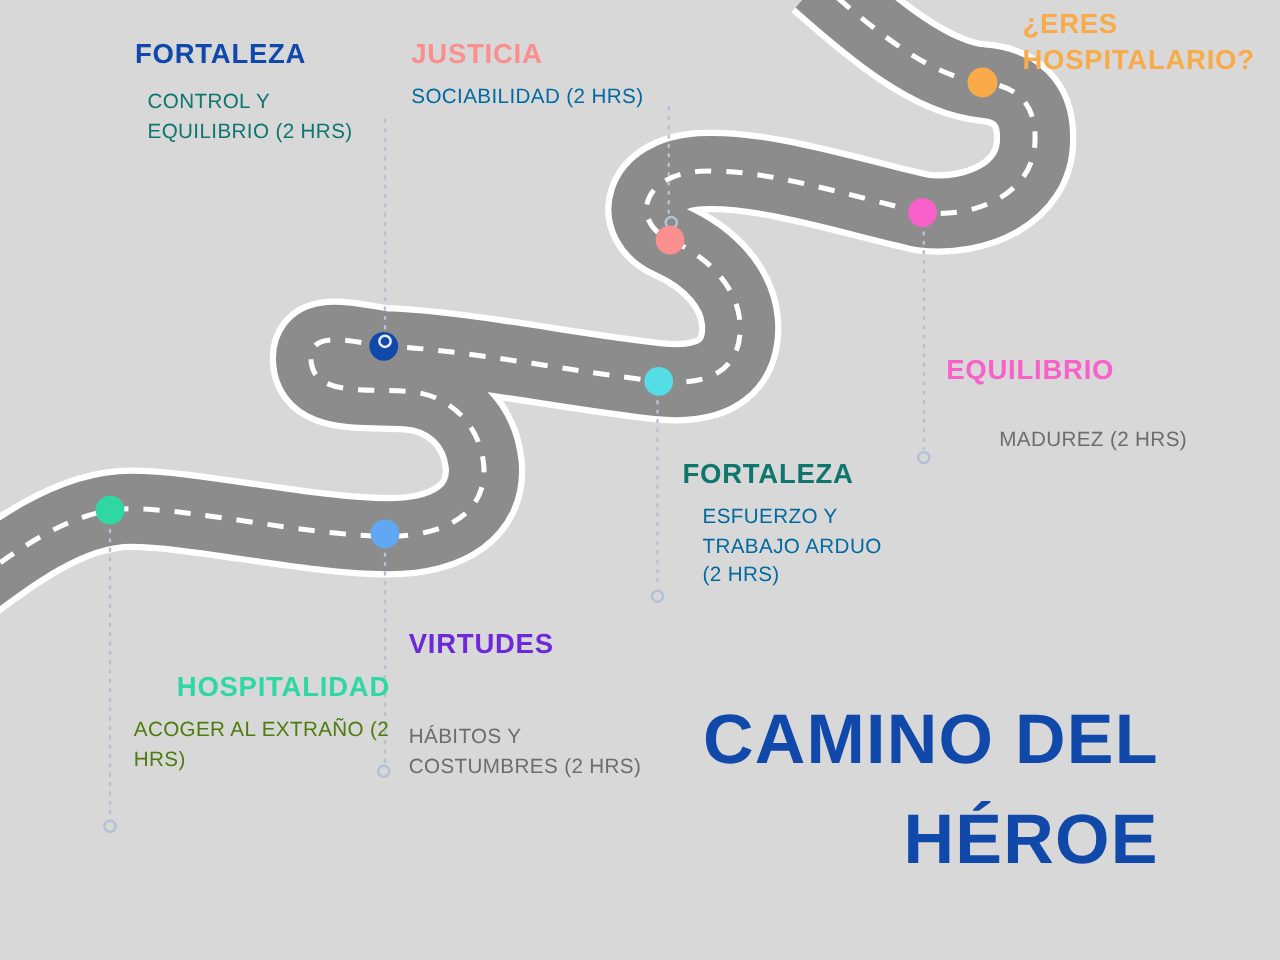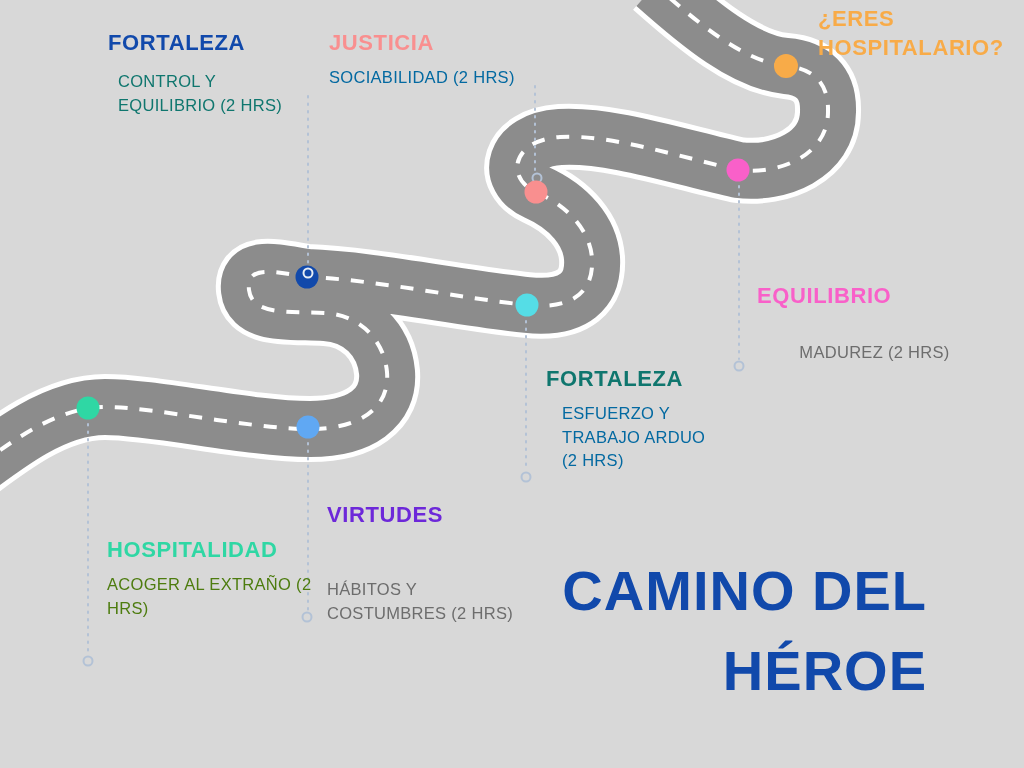--- a/index.html
+++ b/index.html
@@ -57,21 +57,21 @@
     <circle cx="307" cy="277" r="11.5" style="fill: rgb(17, 73, 171);"></circle>
     <circle cx="527" cy="305" r="11.5" style="fill: rgb(85, 221, 230);"></circle>
     <circle cx="536" cy="192" r="11.5" style="fill: rgb(249, 143, 143);"></circle>
     <circle cx="738" cy="170" r="11.5" style="fill: rgb(249, 96, 201);"></circle>
     <circle cx="786" cy="66" r="12" style="fill: rgb(248, 171, 72);"></circle>
 
     <circle class="ring" style="stroke:#e6edf5" cx="308" cy="273" r="4.5"></circle>
   </svg>
 
   <div class="label lbl-hospitalidad">
-    <h2 style="color: rgb(47, 215, 164);">HOSPITALIDAD</h2>
+    <h2 style="color: rgb(47, 215, 164); text-align: right;">HOSPITALIDAD</h2>
     <p style="color: #4d7c0f;">ACOGER AL EXTRAÑO (2 HRS)</p>
   </div>
 
   <div class="label lbl-virtudes">
     <h2 style="color: #6d28d9;">VIRTUDES</h2>
     <p style="color: rgb(109, 109, 109); margin-top: 48px;">HÁBITOS Y COSTUMBRES (2 HRS)</p>
   </div>
 
   <div class="label lbl-templanza">
     <h2 style="color: rgb(17, 73, 171);">FORTALEZA</h2>

